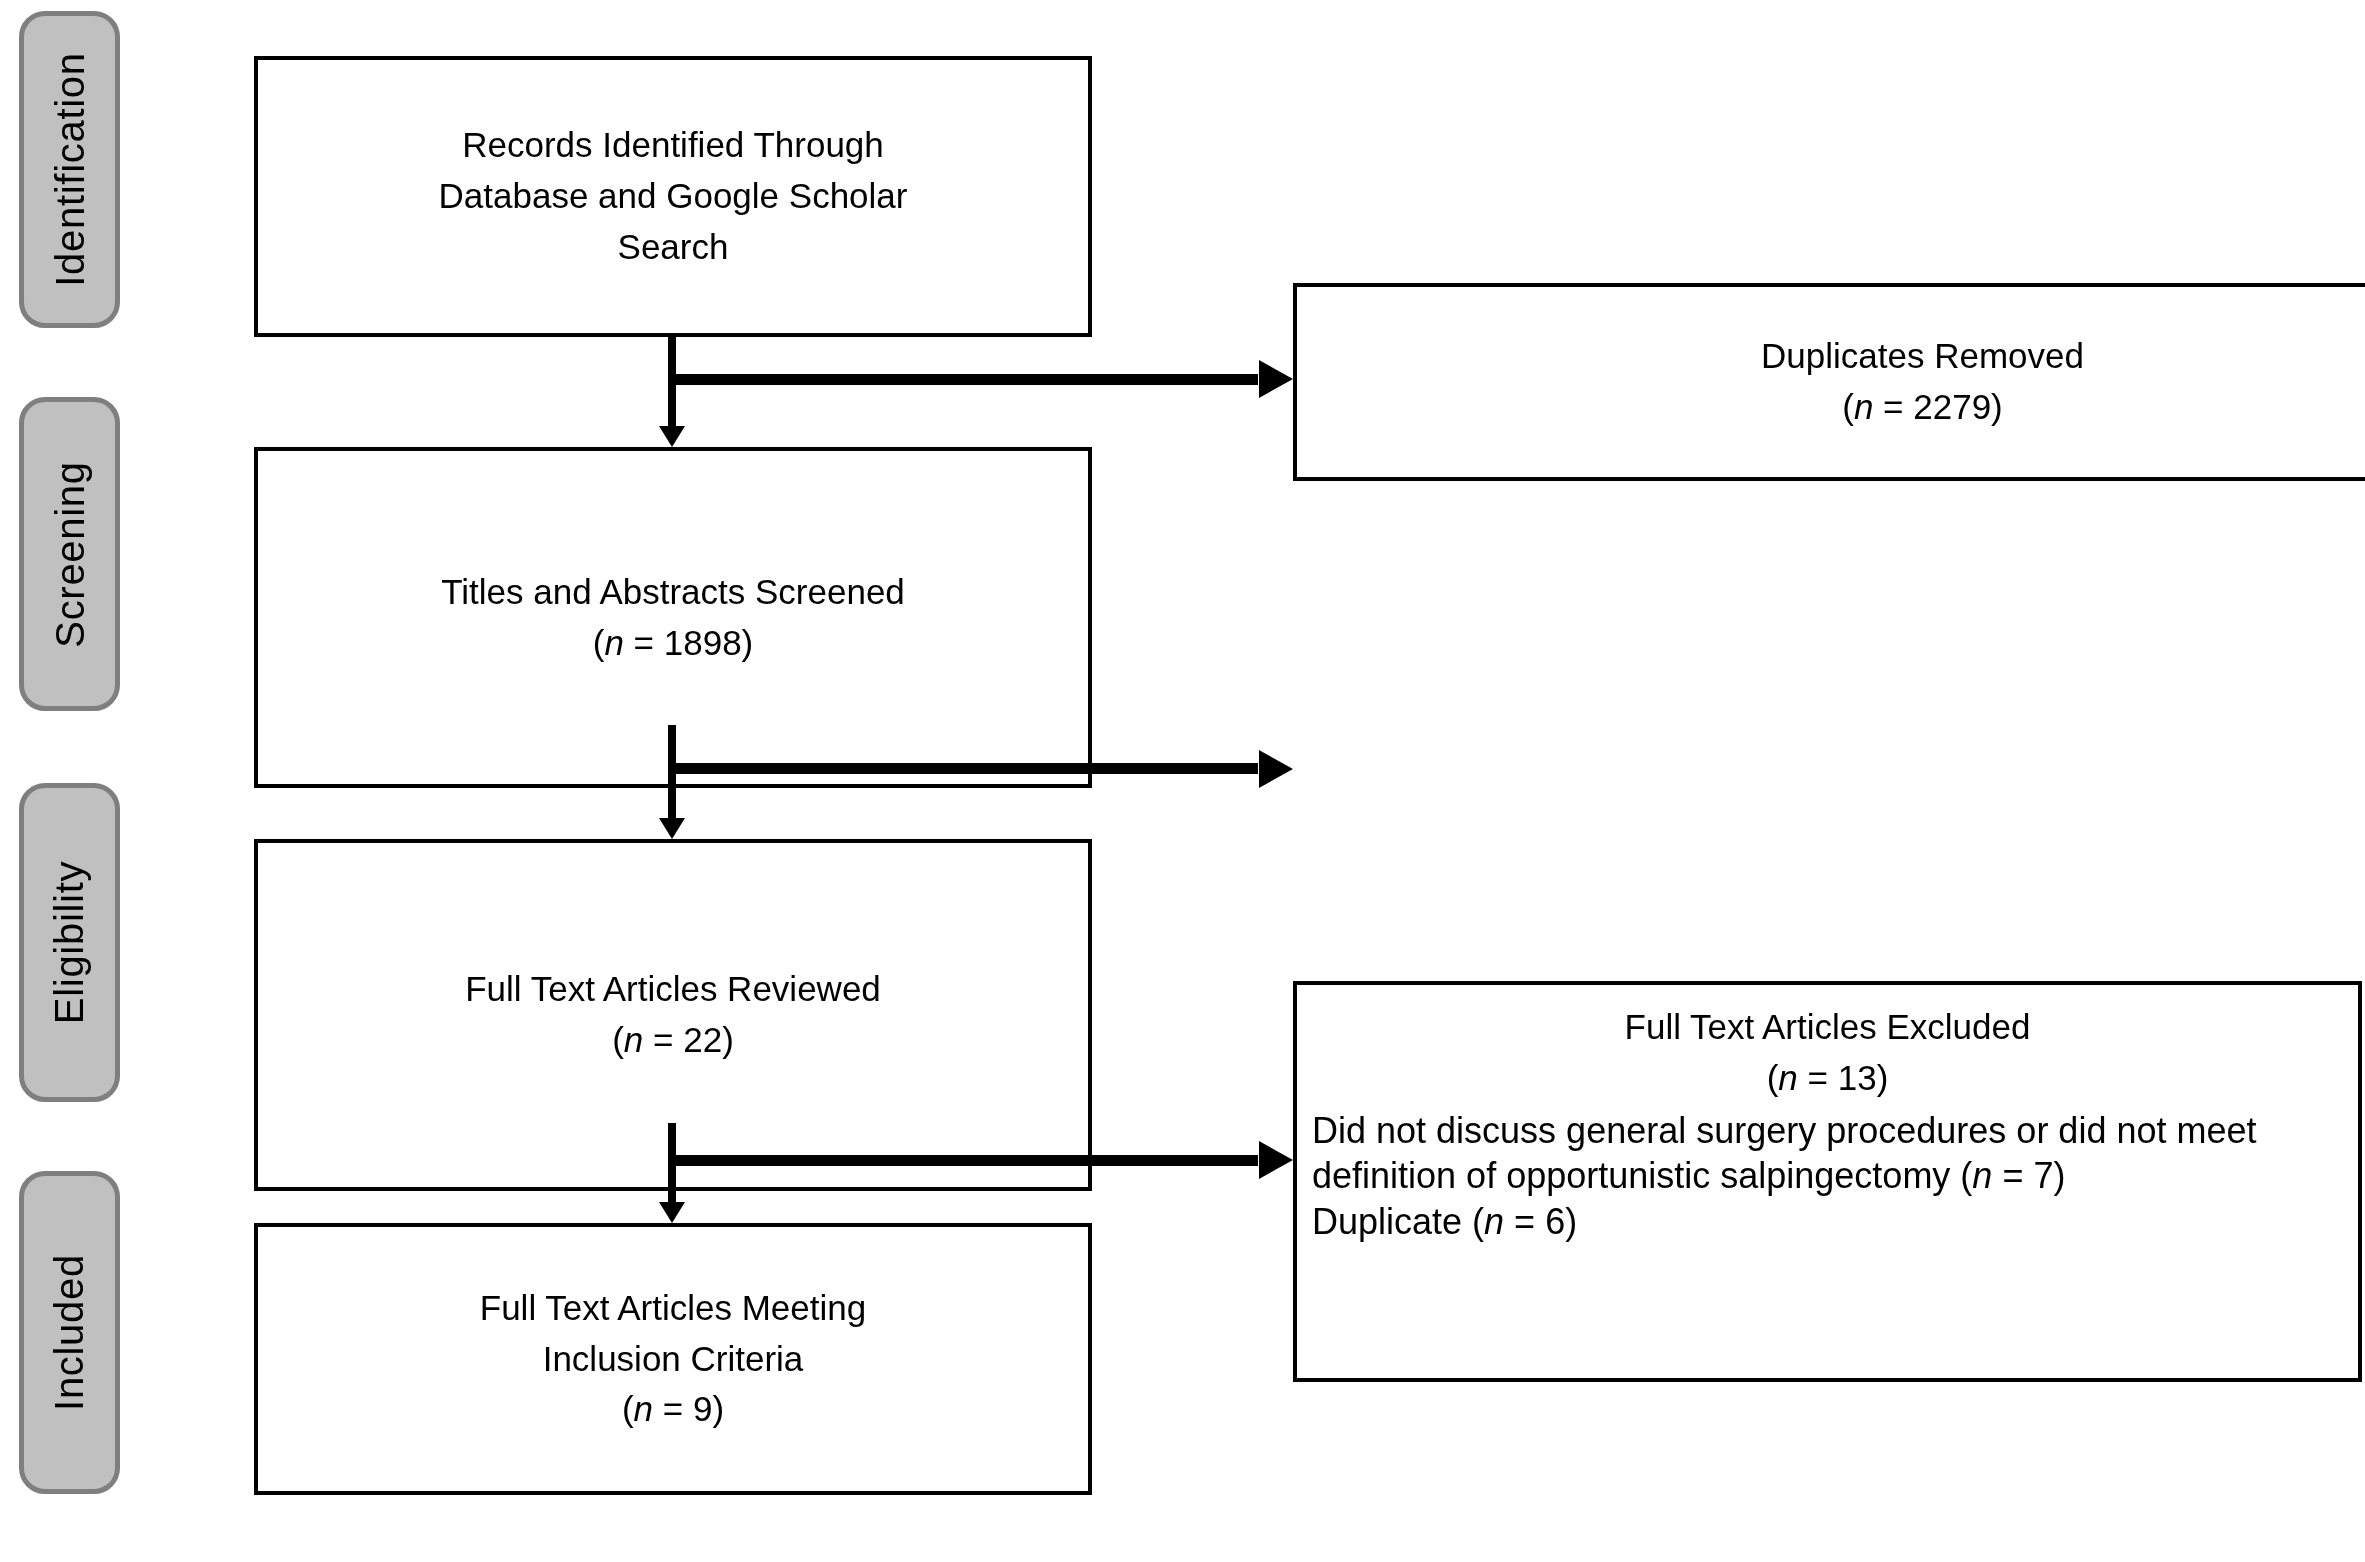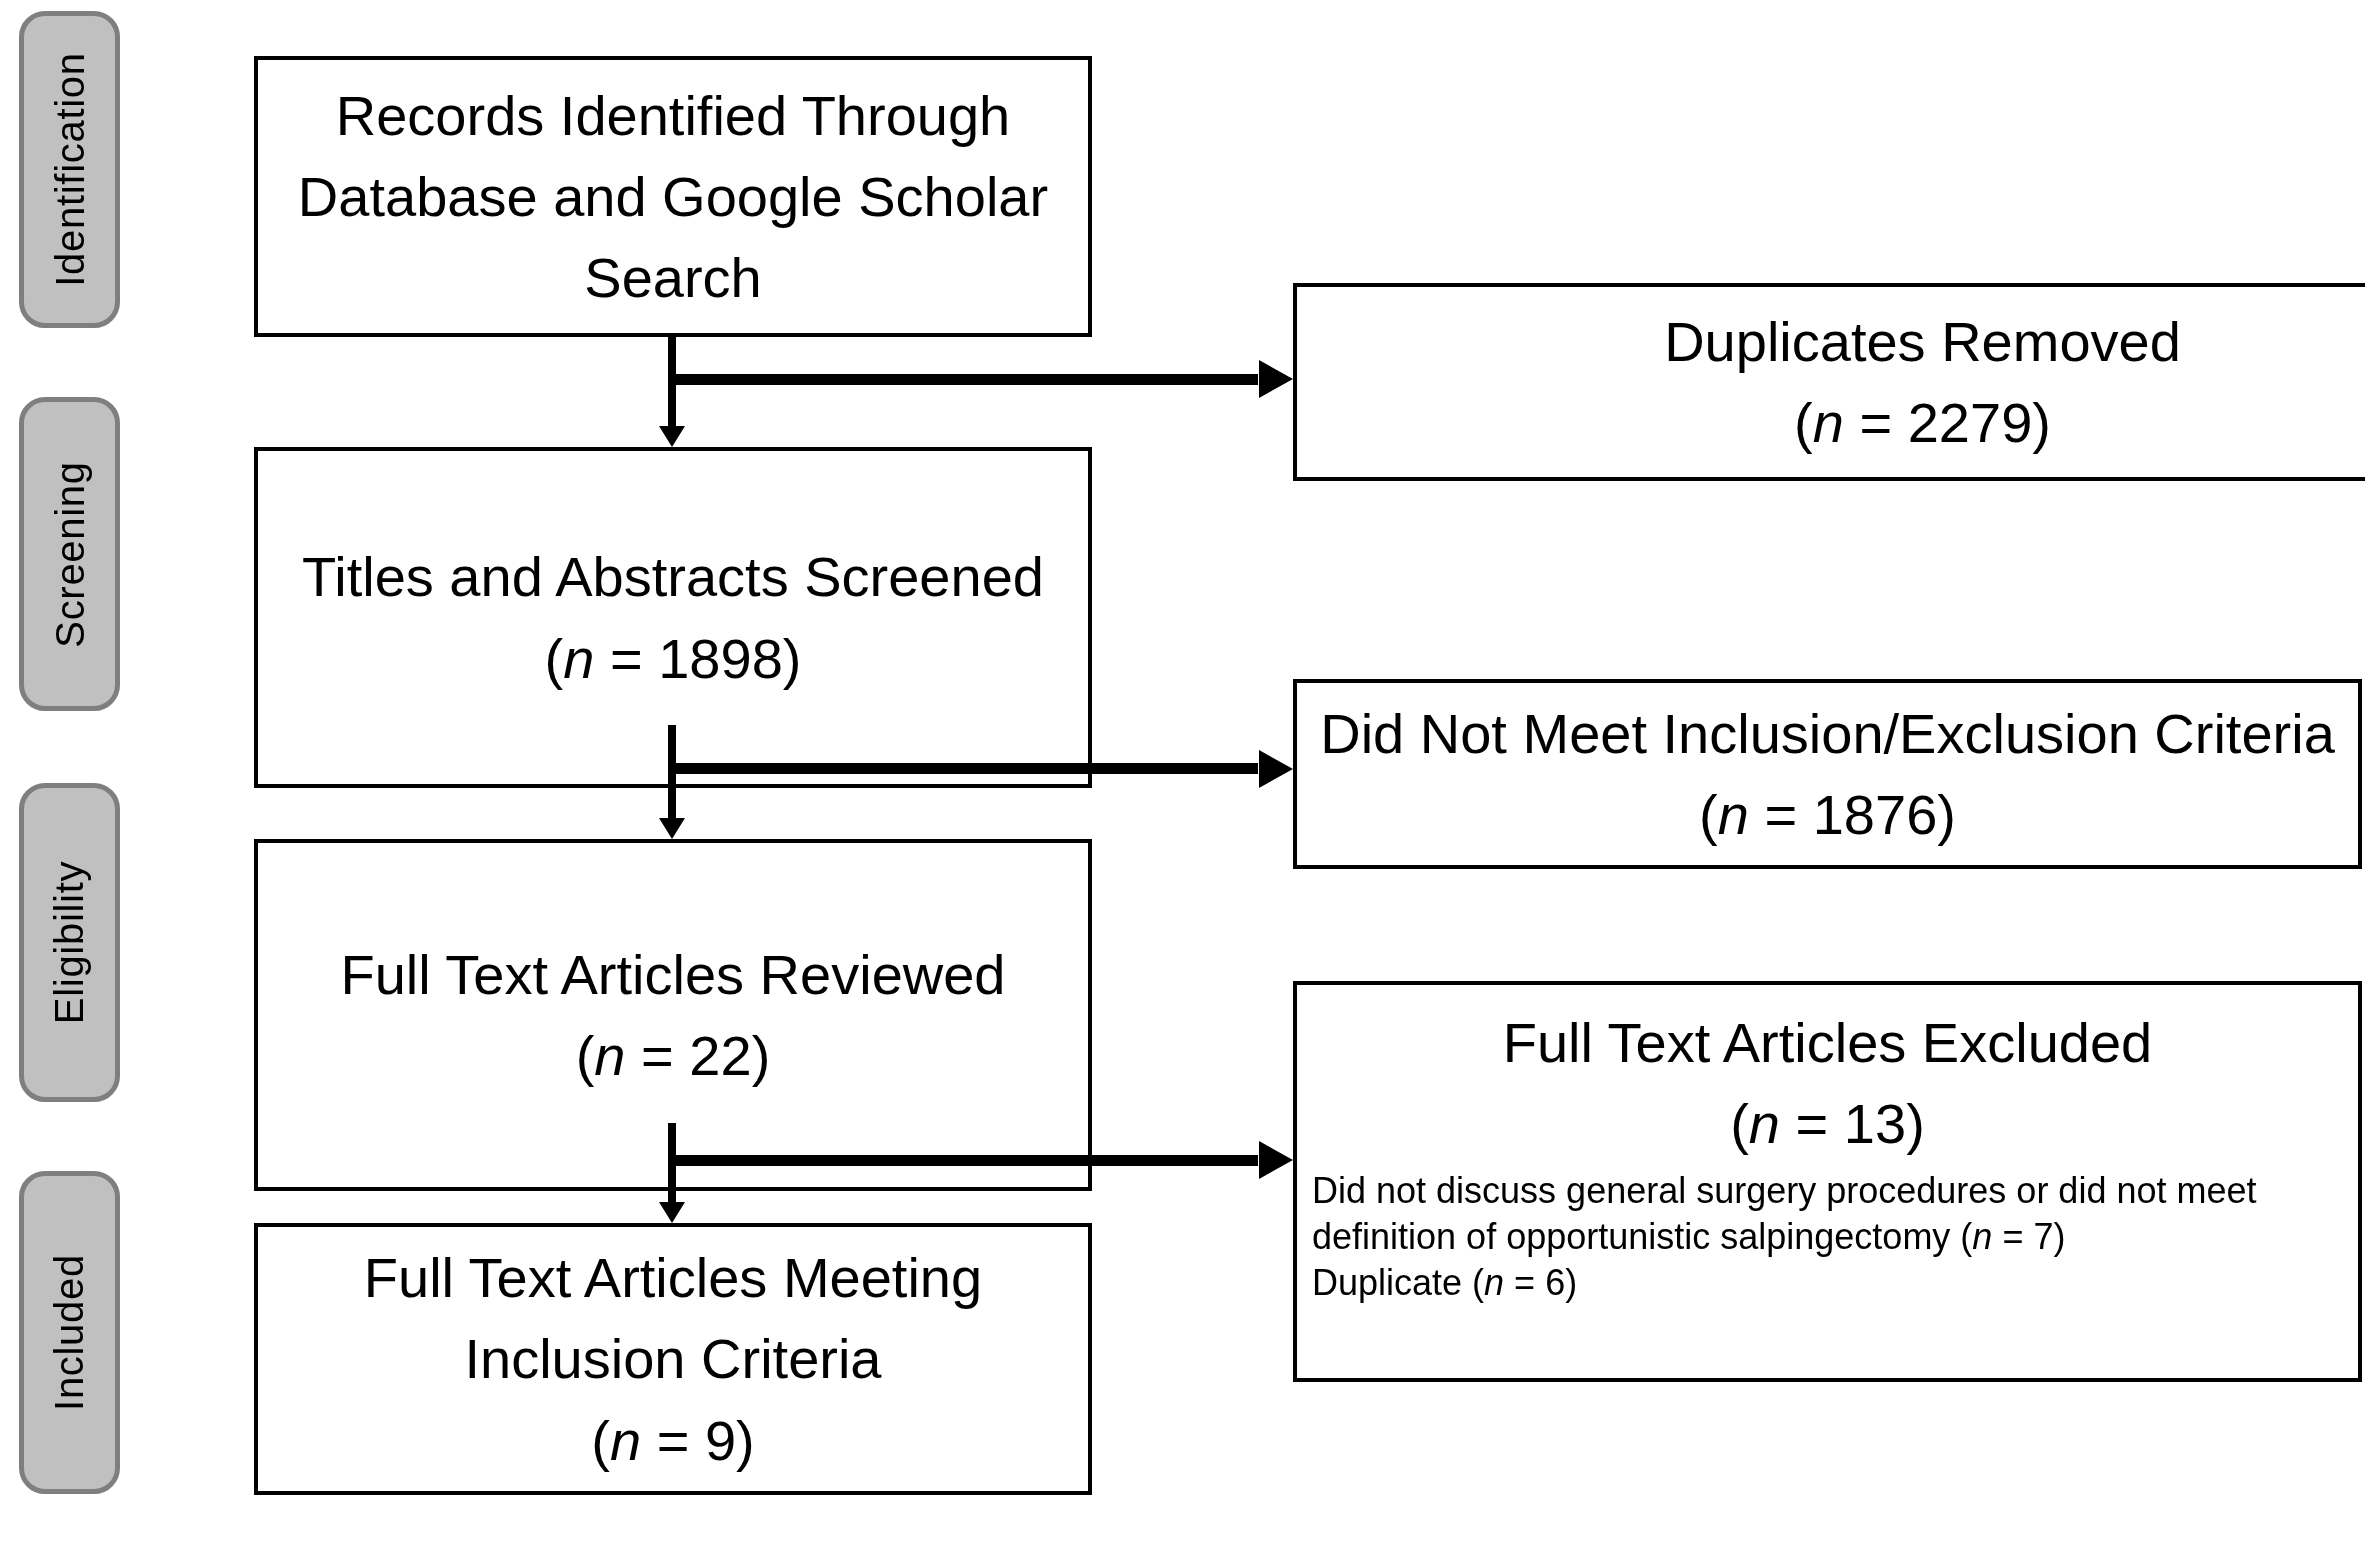--- a/index.html
+++ b/index.html
@@ -18,21 +18,21 @@
     transform:rotate(-90deg);white-space:nowrap;
     font-size:40px;letter-spacing:0.7px;
   }
   
   .flow-box{
     position:absolute;box-sizing:border-box;border:4.8px solid #000000;
     background:#ffffff;
     display:flex;flex-direction:column;justify-content:center;align-items:center;
     text-align:center;
   }
-  .box-line{font-size:56px;line-height:1.45;white-space:nowrap;}
+  .box-line{font-size:35px;line-height:1.45;white-space:nowrap;}
   .nvar{font-style:italic;}
   
   .flow-box.top-align{justify-content:flex-start;padding-top:17px;}
   .reasons{width:100%;padding:4.1px 15px 0 15px;box-sizing:border-box;text-align:left;}
   .reason{font-size:36px;line-height:1.27;}
   
   .vshaft{position:absolute;width:8.3px;background:#000000;}
   .vhead{position:absolute;width:0;height:0;
     border-left:13px solid transparent;border-right:13px solid transparent;
     border-top:21px solid #000000;}
@@ -79,24 +79,20 @@
     <div class="box-line">Full Text Articles Meeting</div>
     <div class="box-line">Inclusion Criteria</div>
     <div class="box-line"><span>(</span><span class="nvar">n</span><span> = 9)</span></div>
   </div>
 
   <div class="flow-box" style="left:1293px;top:283px;width:1259px;height:198px">
     <div class="box-line">Duplicates Removed</div>
     <div class="box-line"><span>(</span><span class="nvar">n</span><span> = 2279)</span></div>
   </div>
 
-  <div class="flow-box" style="left:1293px;top:679px;width:1069px;height:190px">
-    <div class="box-line">Did Not Meet Inclusion/Exclusion Criteria</div>
-    <div class="box-line"><span>(</span><span class="nvar">n</span><span> = 1876)</span></div>
-  </div>
 
   <div class="flow-box top-align" style="left:1293px;top:981px;width:1069px;height:401px">
     <div class="box-line">Full Text Articles Excluded</div>
     <div class="box-line"><span>(</span><span class="nvar">n</span><span> = 13)</span></div>
     <div class="reasons">
       <div class="reason"><span>Did not discuss general surgery procedures or did not meet definition of opportunistic salpingectomy (</span><span class="nvar">n</span><span> = 7)</span></div>
       <div class="reason"><span>Duplicate (</span><span class="nvar">n</span><span> = 6)</span></div>
     </div>
   </div>
 

